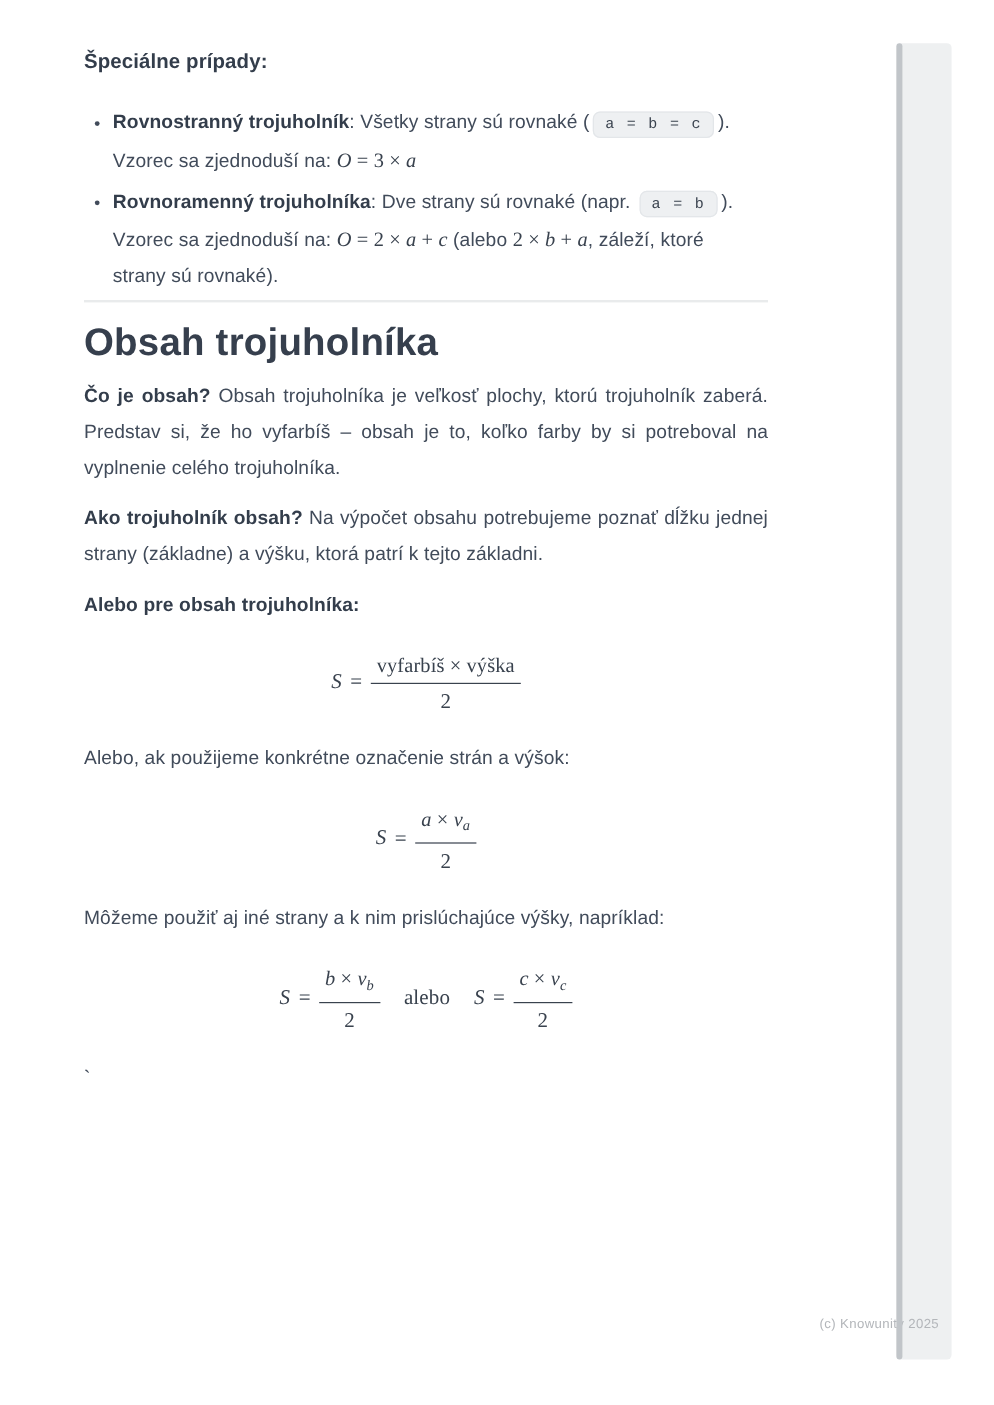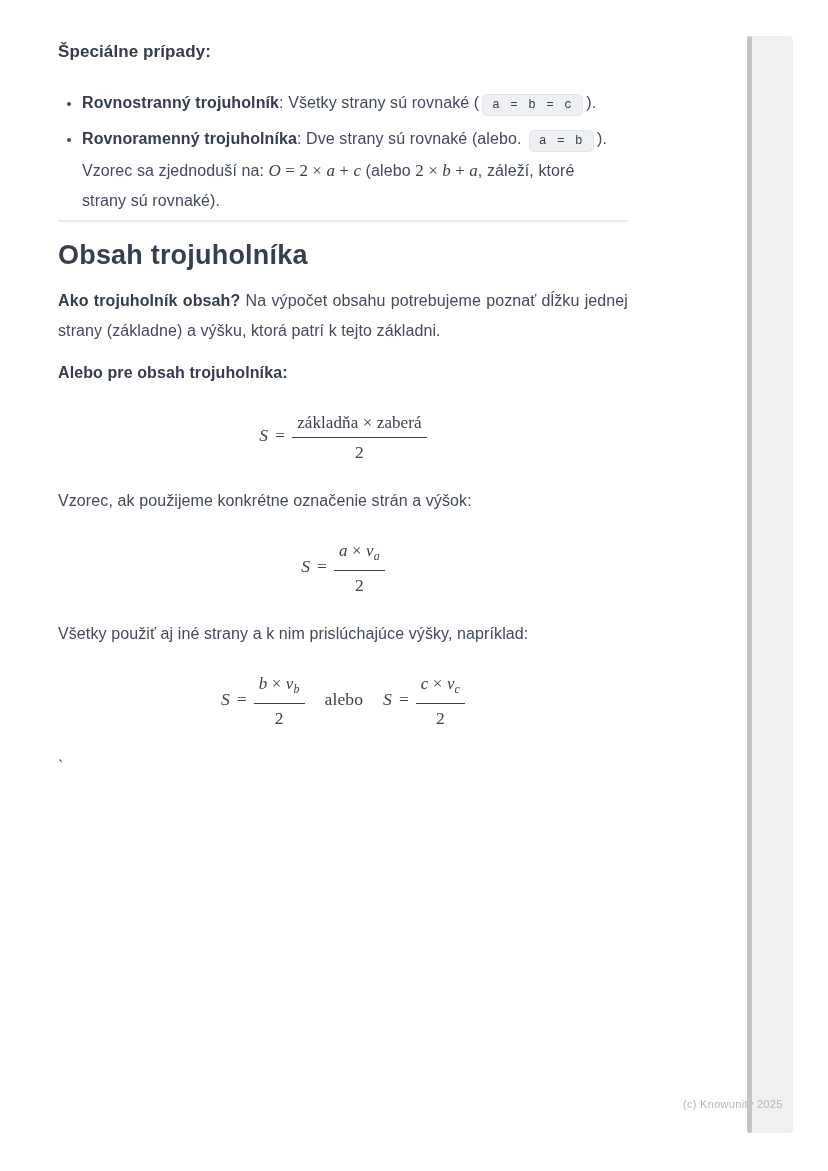--- a/index.html
+++ b/index.html
@@ -13,21 +13,21 @@
     position: relative;
     overflow: hidden;
     font-family: "Liberation Sans", sans-serif;
     font-size: 16px;
     line-height: 30px;
     color: #414b5a;
     letter-spacing: 0.1px;
   }
   .content {
     position: absolute;
-    left: 58px;
+    left: 70px;
     top: 0;
     width: 570px;
   }
   h3.subhead {
     margin: 42px 0 0 0;
     font-size: 17px;
     line-height: 20px;
     font-weight: 700;
     color: #333d4b;
   }
@@ -39,21 +39,21 @@
   ul.cases li { margin: 0 12px 4px 0; }
   ul.cases li::marker { color: #414b5a; font-size: 13px; }
   .line { display: block; }
   hr.divider {
     border: 0;
     border-top: 2px solid #e9ebec;
     margin: 0;
   }
   h1.title {
     margin: 14px 0 0 0;
-    font-size: 27px;
+    font-size: 32px;
     line-height: 38px;
     font-weight: 700;
     color: #363f4d;
     letter-spacing: 0.2px;
   }
   p { margin: 12px 0 0 0; }
   p.just { text-align: justify; }
   .seg-bold { font-weight: 700; color: #333d4b; }
   .seg-code {
     font-family: "Liberation Mono", monospace;
@@ -137,47 +137,49 @@
 </head>
 <body>
 
 <div class="content">
 
   <h3 class="subhead">Špeciálne prípady:</h3>
 
   <ul class="cases">
     <li>
       <span class="line"><span class="seg-bold">Rovnostranný trojuholník</span><span class="seg-text">: Všetky strany sú rovnaké (</span><span class="seg-code">a = b = c</span><span class="seg-text">).</span></span>
+      <span class="line"><span class="seg-text">Vzorec sa zjednoduší na: </span><span class="seg-mi">O</span><span class="seg-mn"> = 3 × </span><span class="seg-mi">a</span></span>
     </li>
     <li>
-      <span class="line"><span class="seg-bold">Rovnoramenný trojuholníka</span><span class="seg-text">: Dve strany sú rovnaké (alebo. </span><span class="seg-code">a = b</span><span class="seg-text">).</span></span>
+      <span class="line"><span class="seg-bold">Rovnoramenný trojuholníka</span><span class="seg-text">: Dve strany sú rovnaké (napr. </span><span class="seg-code">a = b</span><span class="seg-text">).</span></span>
       <span class="line"><span class="seg-text">Vzorec sa zjednoduší na: </span><span class="seg-mi">O</span><span class="seg-mn"> = 2 × </span><span class="seg-mi">a</span><span class="seg-mn"> + </span><span class="seg-mi">c</span><span class="seg-text"> (alebo </span><span class="seg-mn">2 × </span><span class="seg-mi">b</span><span class="seg-mn"> + </span><span class="seg-mi">a</span><span class="seg-text">, záleží, ktoré strany sú rovnaké).</span></span>
     </li>
   </ul>
 
   <hr class="divider">
 
   <h1 class="title">Obsah trojuholníka</h1>
 
+  <p class="just"><span class="seg-bold">Čo je obsah?</span><span class="seg-text"> Obsah trojuholníka je veľkosť plochy, ktorú trojuholník zaberá. Predstav si, že ho vyfarbíš – obsah je to, koľko farby by si potreboval na vyplnenie celého trojuholníka.</span></p>
 
   <p class="just"><span class="seg-bold">Ako trojuholník obsah?</span><span class="seg-text"> Na výpočet obsahu potrebujeme poznať dĺžku jednej strany (základne) a výšku, ktorá patrí k tejto základni.</span></p>
 
   <p><span class="seg-bold">Alebo pre obsah trojuholníka:</span></p>
 
   <div class="formula">
-    <span class="mi">S</span><span class="eq">=</span><span class="frac"><span class="num"><span class="seg-mn">základňa × zaberá</span></span><span class="den">2</span></span>
+    <span class="mi">S</span><span class="eq">=</span><span class="frac"><span class="num"><span class="seg-mn">vyfarbíš × výška</span></span><span class="den">2</span></span>
   </div>
 
-  <p><span class="seg-text">Vzorec, ak použijeme konkrétne označenie strán a výšok:</span></p>
+  <p><span class="seg-text">Alebo, ak použijeme konkrétne označenie strán a výšok:</span></p>
 
   <div class="formula">
     <span class="mi">S</span><span class="eq">=</span><span class="frac"><span class="num"><span class="seg-mi">a</span><span class="seg-mn"> × </span><span class="seg-mi">v</span><span class="seg-sub">a</span></span><span class="den">2</span></span>
   </div>
 
-  <p><span class="seg-text">Všetky použiť aj iné strany a k nim prislúchajúce výšky, napríklad:</span></p>
+  <p><span class="seg-text">Môžeme použiť aj iné strany a k nim prislúchajúce výšky, napríklad:</span></p>
 
   <div class="formula">
     <span class="mi">S</span><span class="eq">=</span><span class="frac"><span class="num"><span class="seg-mi">b</span><span class="seg-mn"> × </span><span class="seg-mi">v</span><span class="seg-sub">b</span></span><span class="den">2</span></span><span class="connector">alebo</span><span class="mi">S</span><span class="eq">=</span><span class="frac"><span class="num"><span class="seg-mi">c</span><span class="seg-mn"> × </span><span class="seg-mi">v</span><span class="seg-sub">c</span></span><span class="den">2</span></span>
   </div>
 
 
   <p class="stray">`</p>
 
 </div>
 

